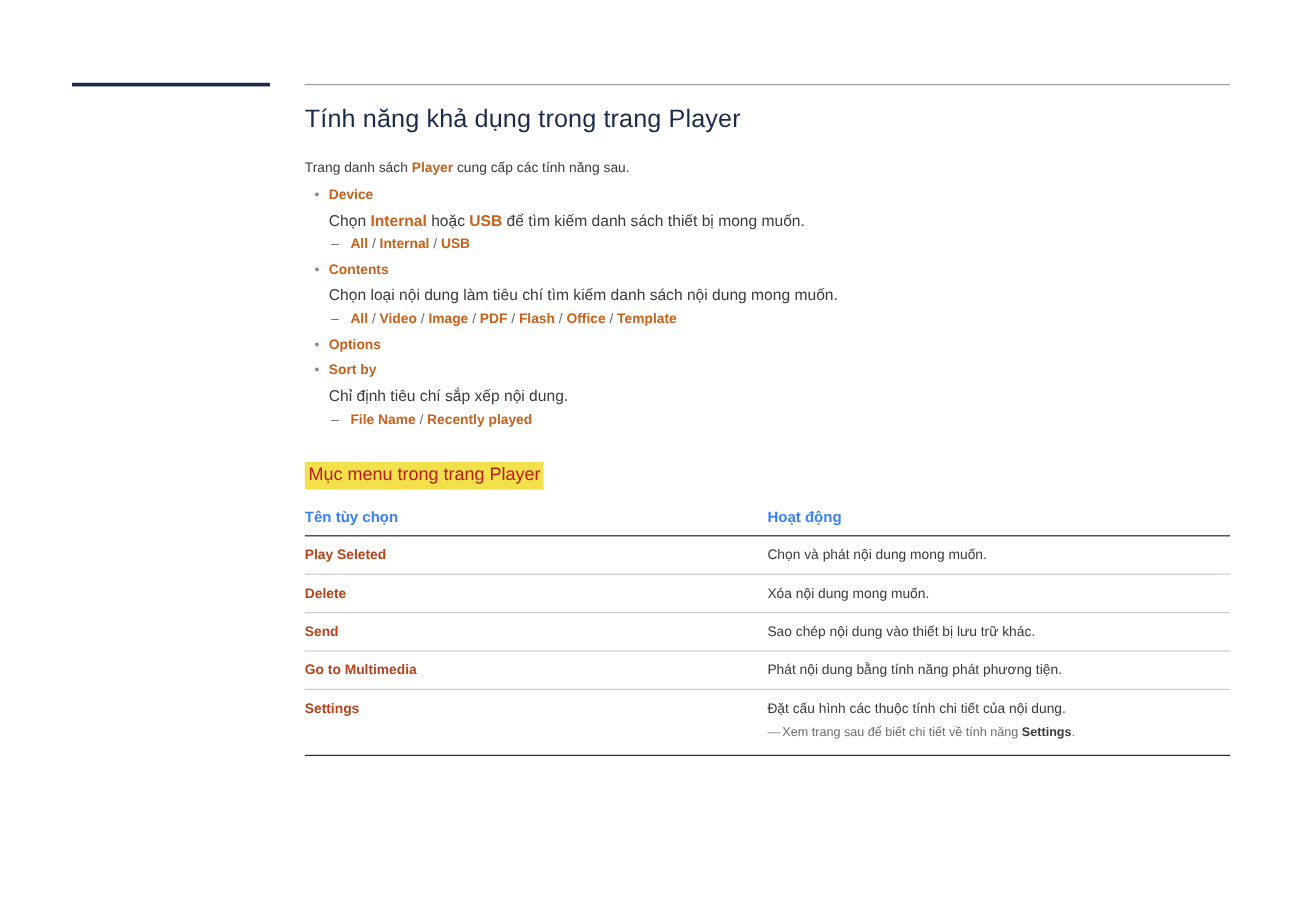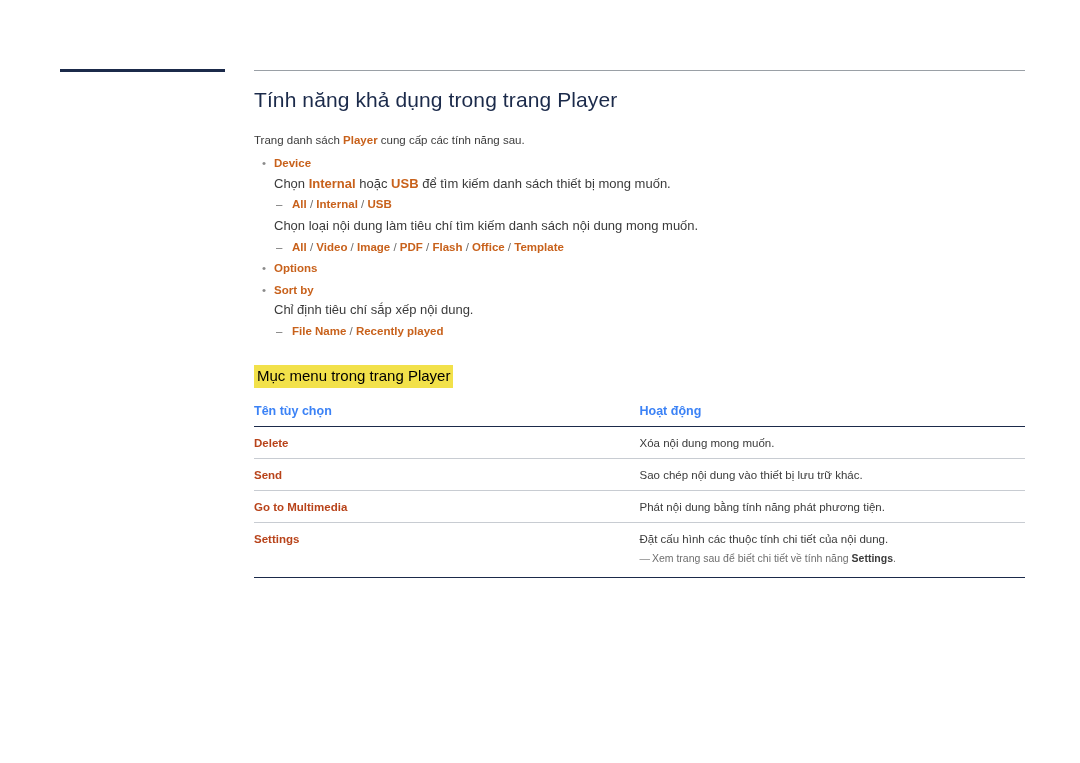--- a/index.html
+++ b/index.html
@@ -116,21 +116,21 @@
   }
   .sub-line .sep {
     color: #6b6b6b;
     font-weight: normal;
   }
 
   h2.section {
     display: inline-block;
     font-size: 15px;
     font-weight: normal;
-    color: #000000;
+    color: #b91c1c;
     background: #f2e14a;
     margin: 22px 0 16px 0;
     padding: 1px 3px 2px 3px;
     line-height: 1.35;
   }
 
   table.opts {
     width: 771px;
     border-collapse: collapse;
     table-layout: fixed;
@@ -188,20 +188,21 @@
 
     <ul class="bullets">
 
       <li>
         <div class="bullet-head">Device</div>
         <div class="bullet-desc"><span>Chọn </span><span class="kw-orange">Internal</span><span> hoặc </span><span class="kw-orange">USB</span><span> để tìm kiếm danh sách thiết bị mong muốn.</span></div>
         <div class="sub-line"><span class="opt">All</span><span class="sep"> / </span><span class="opt">Internal</span><span class="sep"> / </span><span class="opt">USB</span></div>
       </li>
 
       <li>
+        <div class="bullet-head">Contents</div>
         <div class="bullet-desc">Chọn loại nội dung làm tiêu chí tìm kiếm danh sách nội dung mong muốn.</div>
         <div class="sub-line"><span class="opt">All</span><span class="sep"> / </span><span class="opt">Video</span><span class="sep"> / </span><span class="opt">Image</span><span class="sep"> / </span><span class="opt">PDF</span><span class="sep"> / </span><span class="opt">Flash</span><span class="sep"> / </span><span class="opt">Office</span><span class="sep"> / </span><span class="opt">Template</span></div>
       </li>
 
       <li>
         <div class="bullet-head">Options</div>
       </li>
 
       <li>
         <div class="bullet-head">Sort by</div>
@@ -214,20 +215,24 @@
     <h2 class="section">Mục menu trong trang Player</h2>
 
     <table class="opts">
       <thead>
         <tr>
           <th>Tên tùy chọn</th>
           <th class="col-act">Hoạt động</th>
         </tr>
       </thead>
       <tbody>
+        <tr>
+          <td class="name">Play Seleted</td>
+          <td>Chọn và phát nội dung mong muốn.</td>
+        </tr>
         <tr>
           <td class="name">Delete</td>
           <td>Xóa nội dung mong muốn.</td>
         </tr>
         <tr>
           <td class="name">Send</td>
           <td>Sao chép nội dung vào thiết bị lưu trữ khác.</td>
         </tr>
         <tr>
           <td class="name">Go to Multimedia</td>

